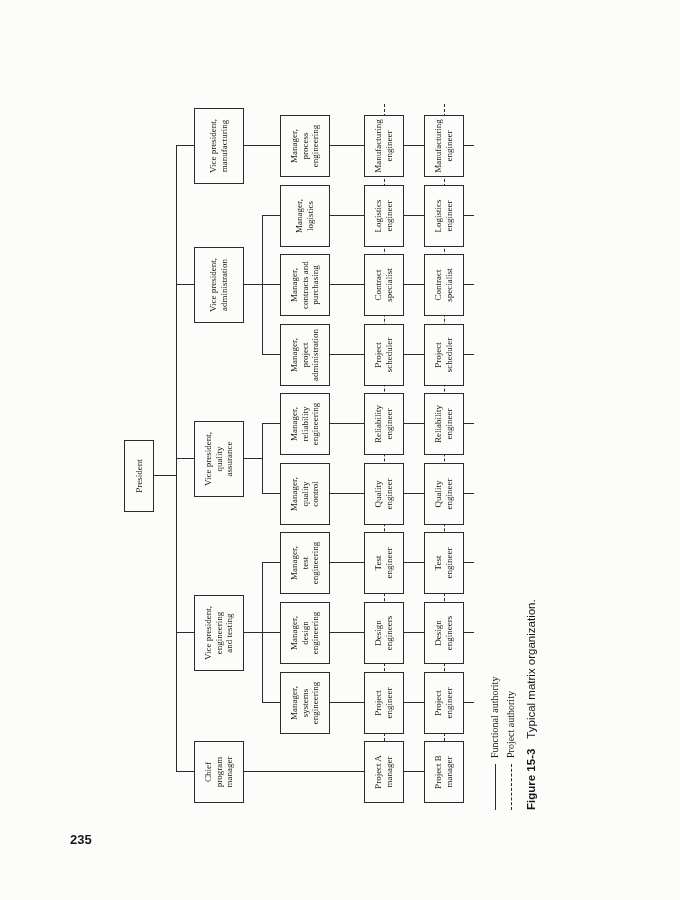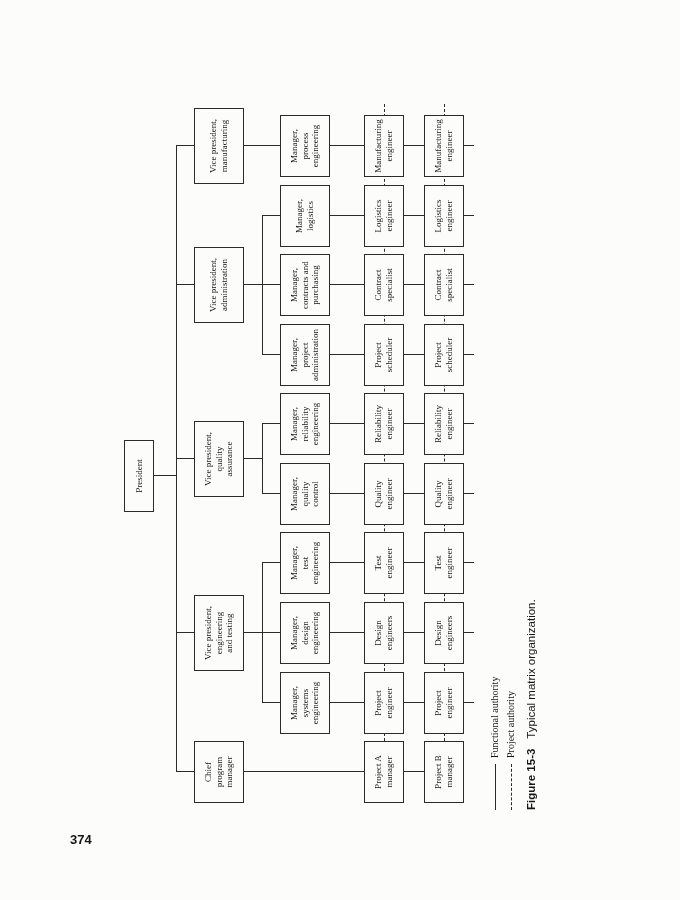--- a/index.html
+++ b/index.html
@@ -219,15 +219,15 @@
     <div class="dash" style="left:8px;top:399px;width:46px"></div>
     <div class="legend-text" style="left:60px;top:393px">Project authority</div>
 
     <div class="caption" style="left:8px;top:413px">
       <span class="cap-label">Figure 15-3</span>
       <span class="cap-text">Typical matrix organization.</span>
     </div>
 
   </div>
 
-  <div class="page-number">374</div>
+  <div class="page-number">235</div>
 
 </div>
 
 </body></html>

